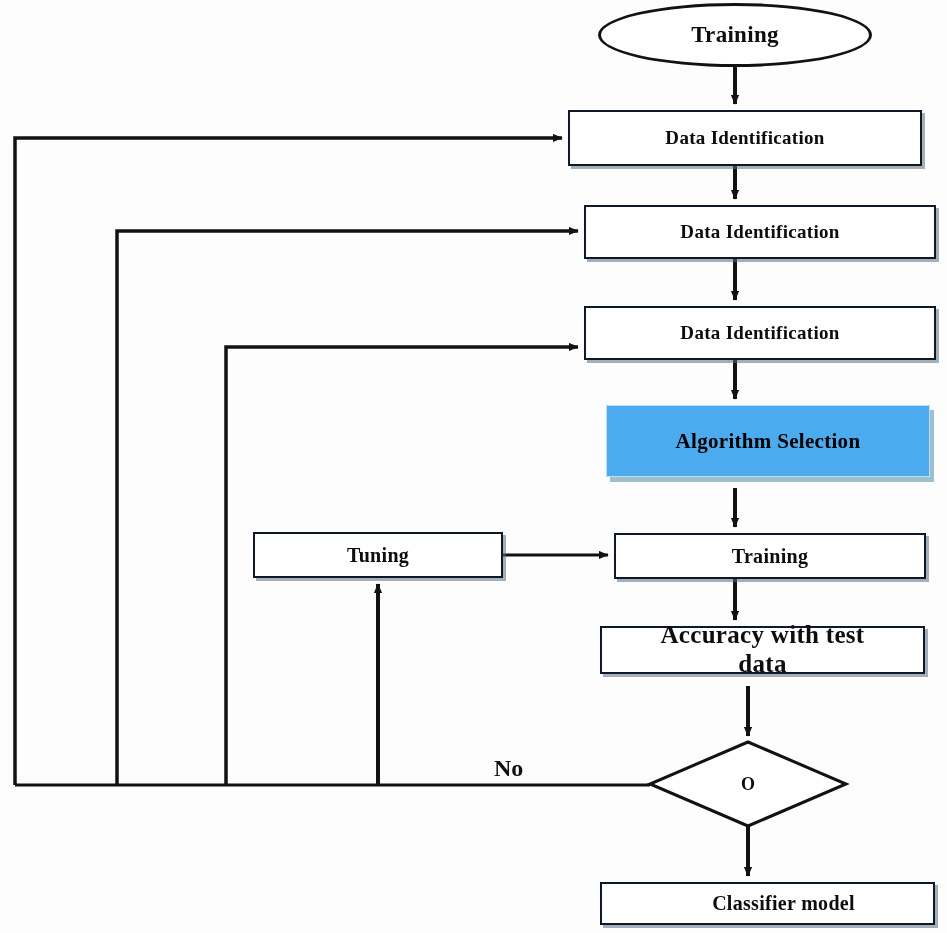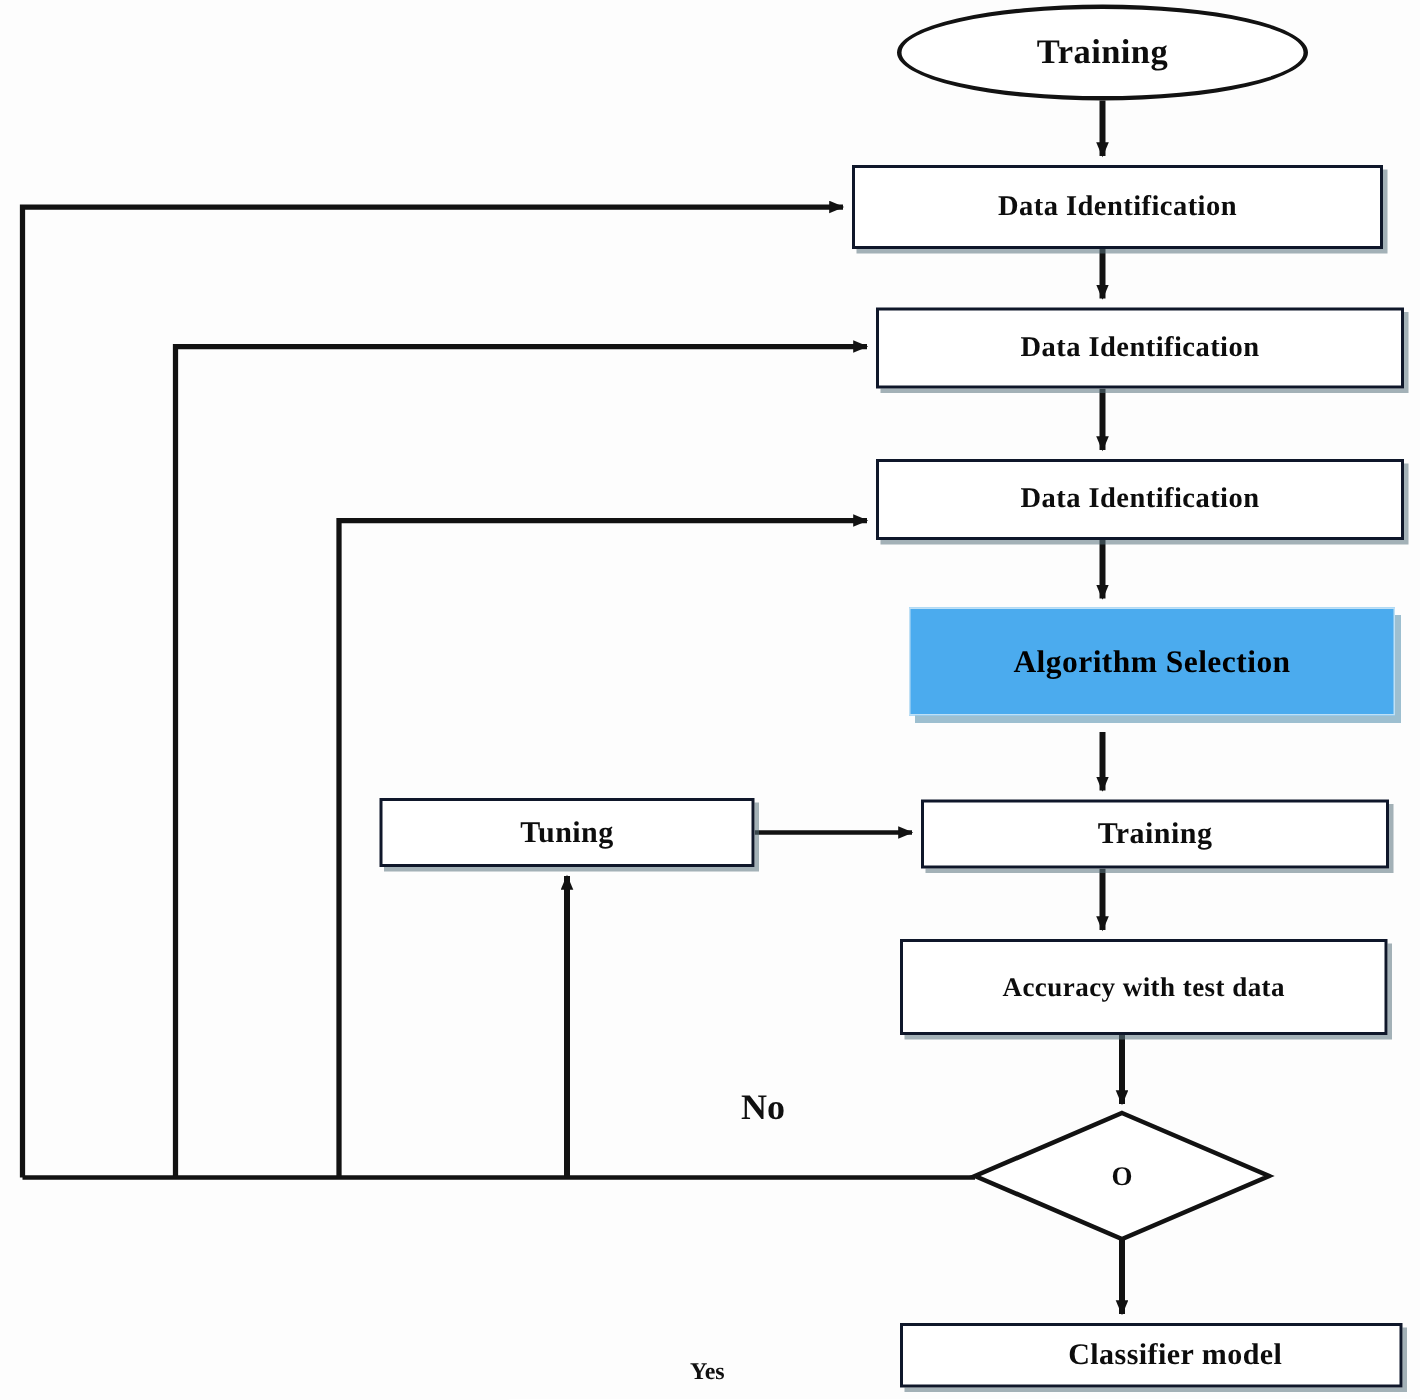--- a/index.html
+++ b/index.html
@@ -65,20 +65,21 @@
     background: #4BABEE;
     border: 1px solid #bfe0f5;
     box-shadow: 4px 5px 0 rgba(140,180,200,0.85);
     color: #000000;
   }
   .edge-label {
     position: absolute;
     font-weight: bold;
     color: #101010;
     z-index: 4;
+    margin-top: 29px;
   }
 </style>
 </head>
 <body>
 
 <div id="canvas">
 
   <svg id="wires" viewBox="0 0 947 933" xmlns="http://www.w3.org/2000/svg">
     <defs>
       <marker id="ah" markerWidth="11" markerHeight="11" refX="9.2" refY="4.2" orient="auto" markerUnits="userSpaceOnUse">
@@ -138,21 +139,21 @@
   </div>
 
   <div class="node box" style="left:253px; top:532px; width:250px; height:46px; font-size:20px;align-items:center;">
     <span>Tuning</span>
   </div>
 
   <div class="node box" style="left:614px; top:533px; width:312px; height:46px; font-size:20px;">
     <span>Training</span>
   </div>
 
-  <div class="node box" style="left:600px; top:626px; width:325px; height:64px; font-size:18px; padding:0 36px;">
+  <div class="node box" style="left:600px; top:626px; width:325px; height:48px; font-size:25px; padding:0 36px;">
     <span>Accuracy with test data</span>
   </div>
 
   <div class="diamond-wrap" style="left:650px; top:742px; width:196px; height:84px;">
     <span class="diamond-label" style="font-size:18px;">O</span>
   </div>
 
   <div class="node box" style="left:600px; top:882px; width:335px; height:43px; font-size:20px;padding-left:32px;">
     <span>Classifier model</span>
   </div>

